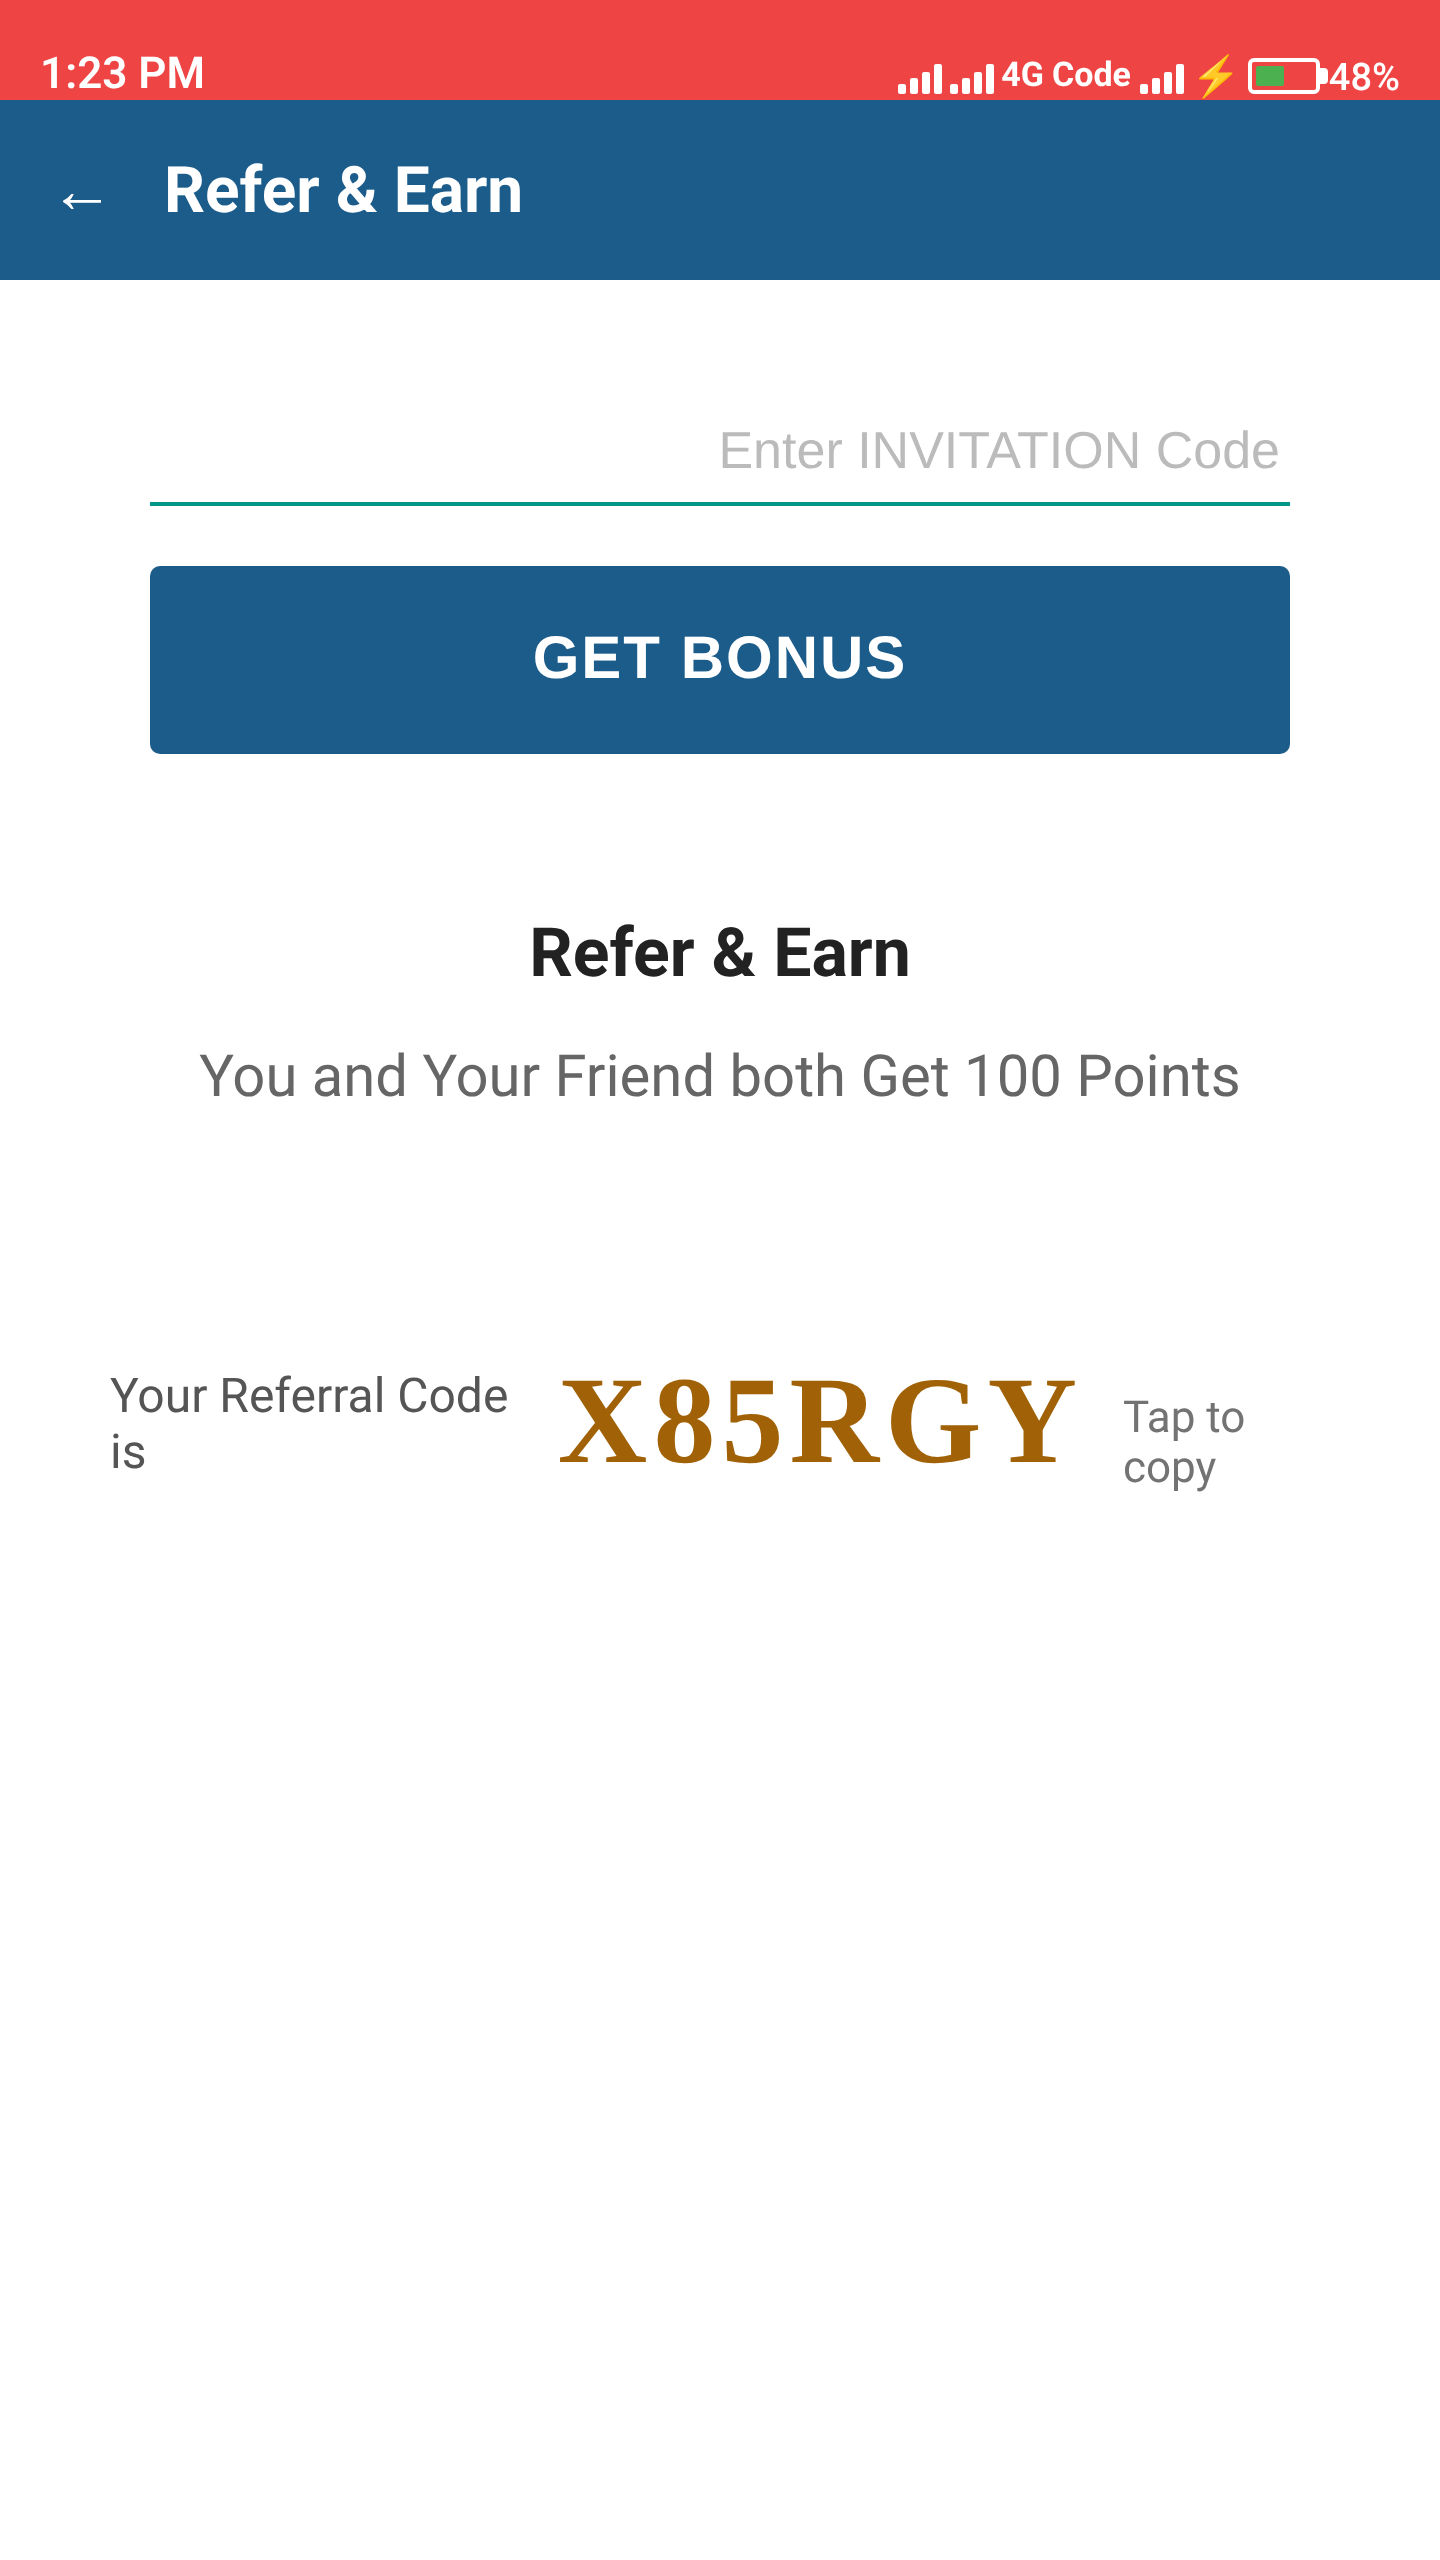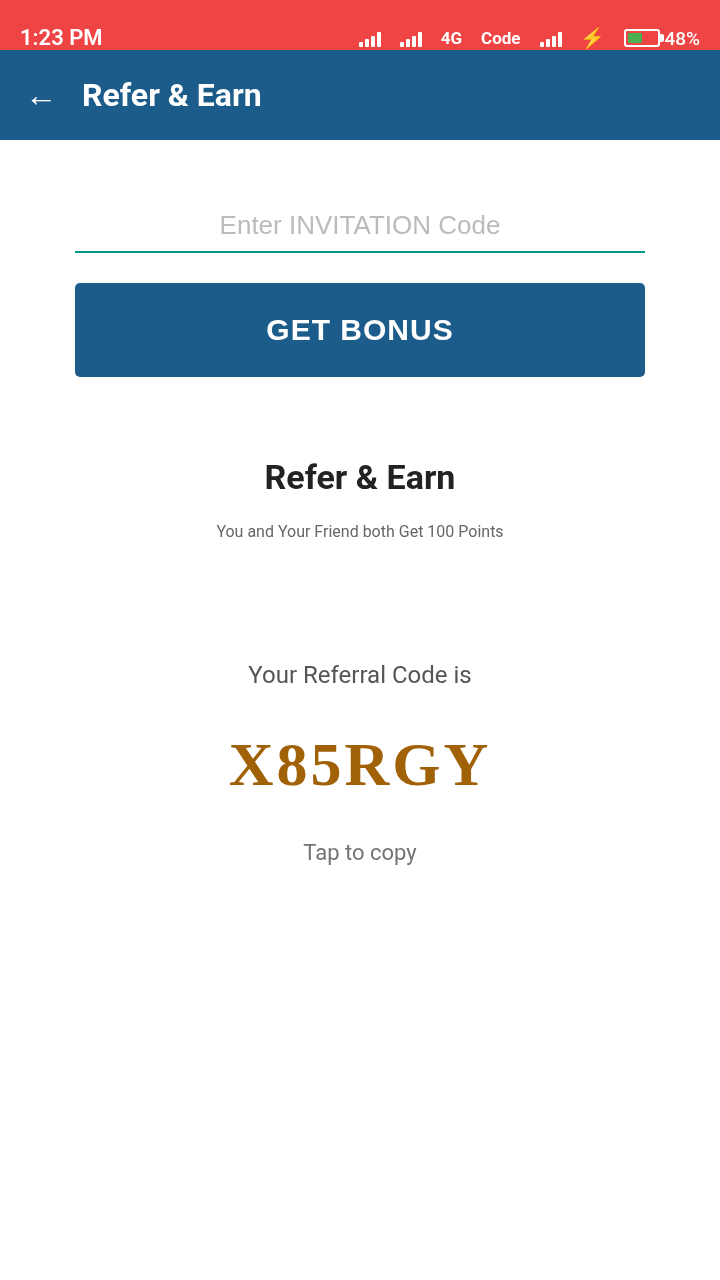--- a/index.html
+++ b/index.html
@@ -27,21 +27,21 @@
     }
 
     .status-left {
       font-size: 22px;
       font-weight: 600;
     }
 
     .status-right {
       display: flex;
       align-items: center;
-      gap: 19px;
+      gap: 4px;
       font-size: 19px;
     }
 
     
     .signal-icon, .signal-icon2 {
       display: flex;
       align-items: flex-end;
       gap: 2px;
       height: 18px;
     }
@@ -147,21 +147,21 @@
 
     .invitation-input {
       width: 100%;
       border: none;
       border-bottom: 2px solid #009688;
       outline: none;
       font-size: 26px;
       color: #701a75;
       padding: 10px 5px;
       background: transparent;
-      text-align: center;
+      text-align: right;
     }
 
     .invitation-input::placeholder {
       color: #bbb;
     }
 
     
     .get-bonus-btn {
       width: 100%;
       max-width: 570px;
@@ -187,30 +187,30 @@
     }
 
     .refer-earn-title {
       font-size: 34px;
       font-weight: bold;
       color: #222;
       margin-bottom: 25px;
     }
 
     .refer-earn-subtitle {
-      font-size: 16px;
+      font-size: 29px;
       color: #666;
       text-align: center;
     }
 
     
     .referral-code-section {
       width: 100%;
       display: flex;
-      flex-direction: column;
+      flex-direction: row;
       align-items: center;
       gap: 20px;
     }
 
     .referral-code-label {
       font-size: 24px;
       color: #555;
       margin-bottom: 20px;
     }
 

